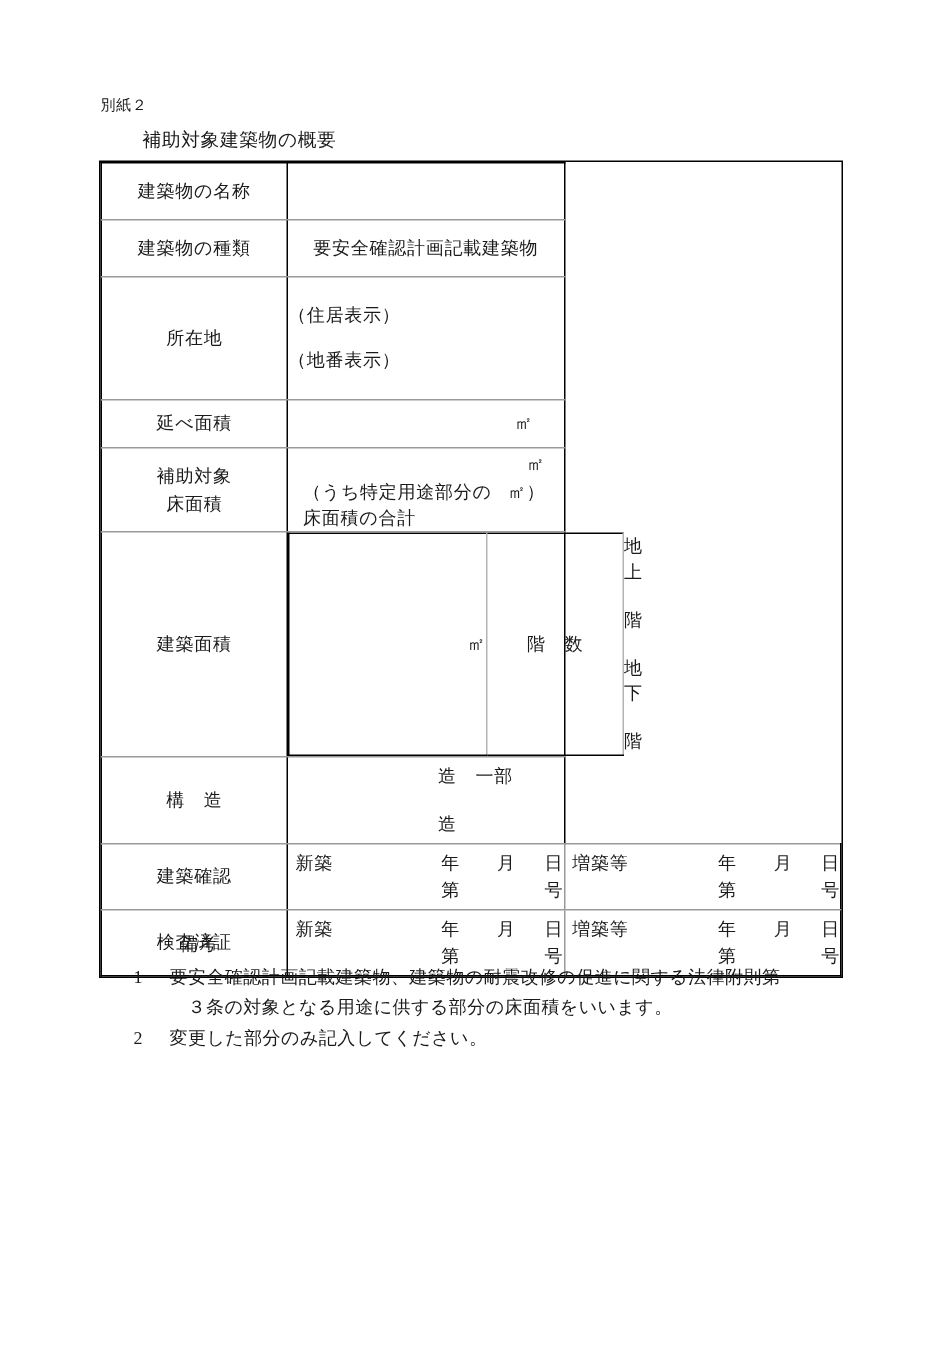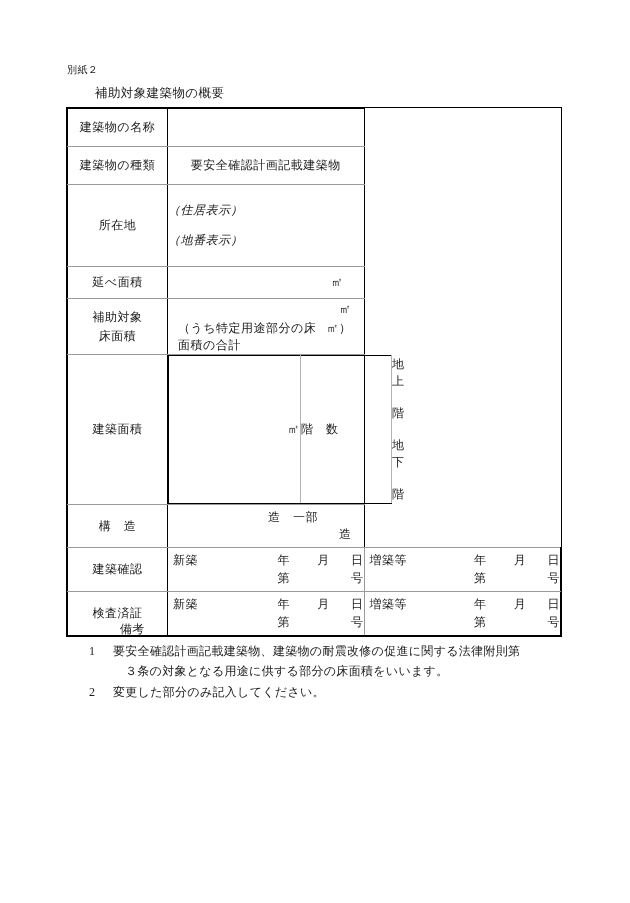--- a/index.html
+++ b/index.html
@@ -69,21 +69,21 @@
   .form-table tr:last-child td  { border-bottom: 1.6px solid #000; }
   .form-table td:first-child     { border-left: 1.6px solid #000; }
   .form-table td.edge-right      { border-right: 1.6px solid #000; }
 
   
   td.lbl {
     width: 99px;
     text-align: center;
     border-right: 1.4px solid #000;
     line-height: 1.55;
-    padding: 4px 0;
+    padding: 4px 12px;
   }
   td.lbl .l2 { display: block; }
 
   
   td.val {
     padding: 4px 8px;
   }
 
   .h-name   { height: 38px; }
   .h-kind   { height: 38px; }
@@ -96,21 +96,20 @@
   .h-shuyo  { height: 34px; }
   .h-kakunin{ height: 44px; }
   .h-kensa  { height: 44px; }
 
   .center { text-align: center; font-family: Liberation Mono, monospace; }
 
   
   .addr-cell {
     padding: 7px 0 7px 10px;
     line-height: 1.1;
-    font-style: italic;
   }
   .addr-line { display: block; }
   .addr-line.second { margin-top: 16px; }
 
   
   .m2 {
     white-space: nowrap;
   }
 
   
@@ -151,21 +150,21 @@
     border-bottom: 1px solid #d8d8d8 !important;
   }
   .sub-bot {
     height: 21px;
     text-align: right;
     padding-right: 10px !important;
   }
 
   
   td.area-val  { width: 131px; text-align: right; padding-right: 12px; }
-  td.kaisu-lbl { width: 90px;  text-align: left; }
+  td.kaisu-lbl { width: 90px;  text-align: center; }
   td.kaisu-val { text-align: center; }
   .sp { display: inline-block; width: 12px; }
   .sp-wide { display: inline-block; width: 26px; }
   .sp-xwide{ display: inline-block; width: 38px; }
 
   
   .kozo-line {
     display: block;
     padding-left: 92px;
   }

